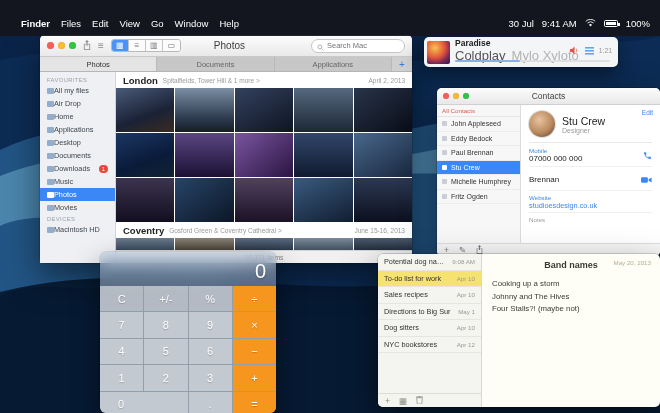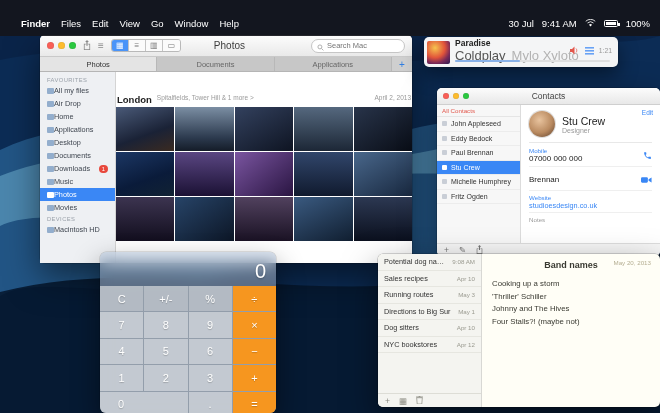--- a/index.html
+++ b/index.html
@@ -47,21 +47,21 @@
   .p-addtab { width:20px; display:flex; align-items:center; justify-content:center; color:#2f7de1; font-size:10px; }
   .p-body { flex:1; display:flex; min-height:0; }
   .p-side { width:76px; background:#eef0f3; border-right:1px solid #d4d4d4; padding-top:3px; overflow:hidden; }
   .sb-sec { font-size:5.8px; color:#9aa1aa; padding:2px 7px 1px; letter-spacing:.4px; }
   .sb-item { height:13px; display:flex; align-items:center; gap:0; padding:0 7px; font-size:7.3px; color:#3f4650; }
   .sb-item.sel { background:#3a87f5; color:#fff; }
   .s-icon { width:7px; height:6px; background:#93aecd; border-radius:1px; flex:none; }
   .sb-item.sel .s-icon { background:#fff; }
   .sb-badge { margin-left:auto; background:#e8483c; color:#fff; font-size:5.8px; border-radius:6px; padding:0 3px; line-height:8px; }
   .p-content { flex:1; background:#fff; display:flex; flex-direction:column; min-width:0; overflow:hidden; }
-  .grp-head { display:flex; align-items:flex-start; padding:3px 1px 2px; gap:5px;margin-top:19px; }
+  .grp-head { display:flex; align-items:center; padding:3px 7px 2px; gap:5px; }
   .grp-title { font-size:9.5px; font-weight:bold; color:#222; }
   .grp-sub { font-size:6.5px; color:#999; }
   .grp-date { margin-left:auto; font-size:6.5px; color:#999; }
   .pgrid { display:grid; grid-template-columns:repeat(5,1fr); gap:1px; }
   .thumb { height:44px; }
   .pgrid .thumb:nth-child(1){background:linear-gradient(160deg,#4a5a78 0%,#1a2236 60%,#3a2a20 100%);}
   .pgrid .thumb:nth-child(2){background:linear-gradient(#7b8ea3,#2c3a4e 70%,#141c28);}
   .pgrid .thumb:nth-child(3){background:linear-gradient(150deg,#33415e,#0e1422);}
   .pgrid .thumb:nth-child(4){background:linear-gradient(#55687e,#1c2736);}
   .pgrid .thumb:nth-child(5){background:linear-gradient(145deg,#28344a,#090d16);}
@@ -467,27 +467,27 @@
   </div>
 </div>
 
 <div class="win notes">
   <div class="n-side">
     <div class="n-rows">
       <div class="n-row">
           <span class="n-title">Potential dog names</span>
           <span class="n-date">9:08 AM</span>
         </div>
+      <div class="n-row sel">
+          <span class="n-title">To-do list for work</span>
+          <span class="n-date">Apr 10</span>
+        </div>
       <div class="n-row">
           <span class="n-title">Sales recipes</span>
           <span class="n-date">Apr 10</span>
-        </div>
-      <div class="n-row">
-          <span class="n-title">Running routes</span>
-          <span class="n-date">May 3</span>
         </div>
       <div class="n-row">
           <span class="n-title">Directions to Big Sur</span>
           <span class="n-date">May 1</span>
         </div>
       <div class="n-row">
           <span class="n-title">Dog sitters</span>
           <span class="n-date">Apr 10</span>
         </div>
       <div class="n-row">
@@ -504,17 +504,16 @@
             <rect x="0" y="1" width="12" height="1.4" fill="#8a8a80"></rect>
             <rect x="4.5" y="0" width="3" height="1.4" fill="#8a8a80"></rect>
           </svg>
       </span>
     </div>
   </div>
   <div class="n-detail">
     <span class="n-ddate">May 20, 2013</span>
     <div class="n-dtitle">Band names</div>
     <div class="n-line">Cooking up a storm</div>
-    <div class="n-line">'Thriller' Schiller</div>
     <div class="n-line">Johnny and The Hives</div>
     <div class="n-line">Four Stalls?! (maybe not)</div>
   </div>
 </div>
 
 </body></html>

